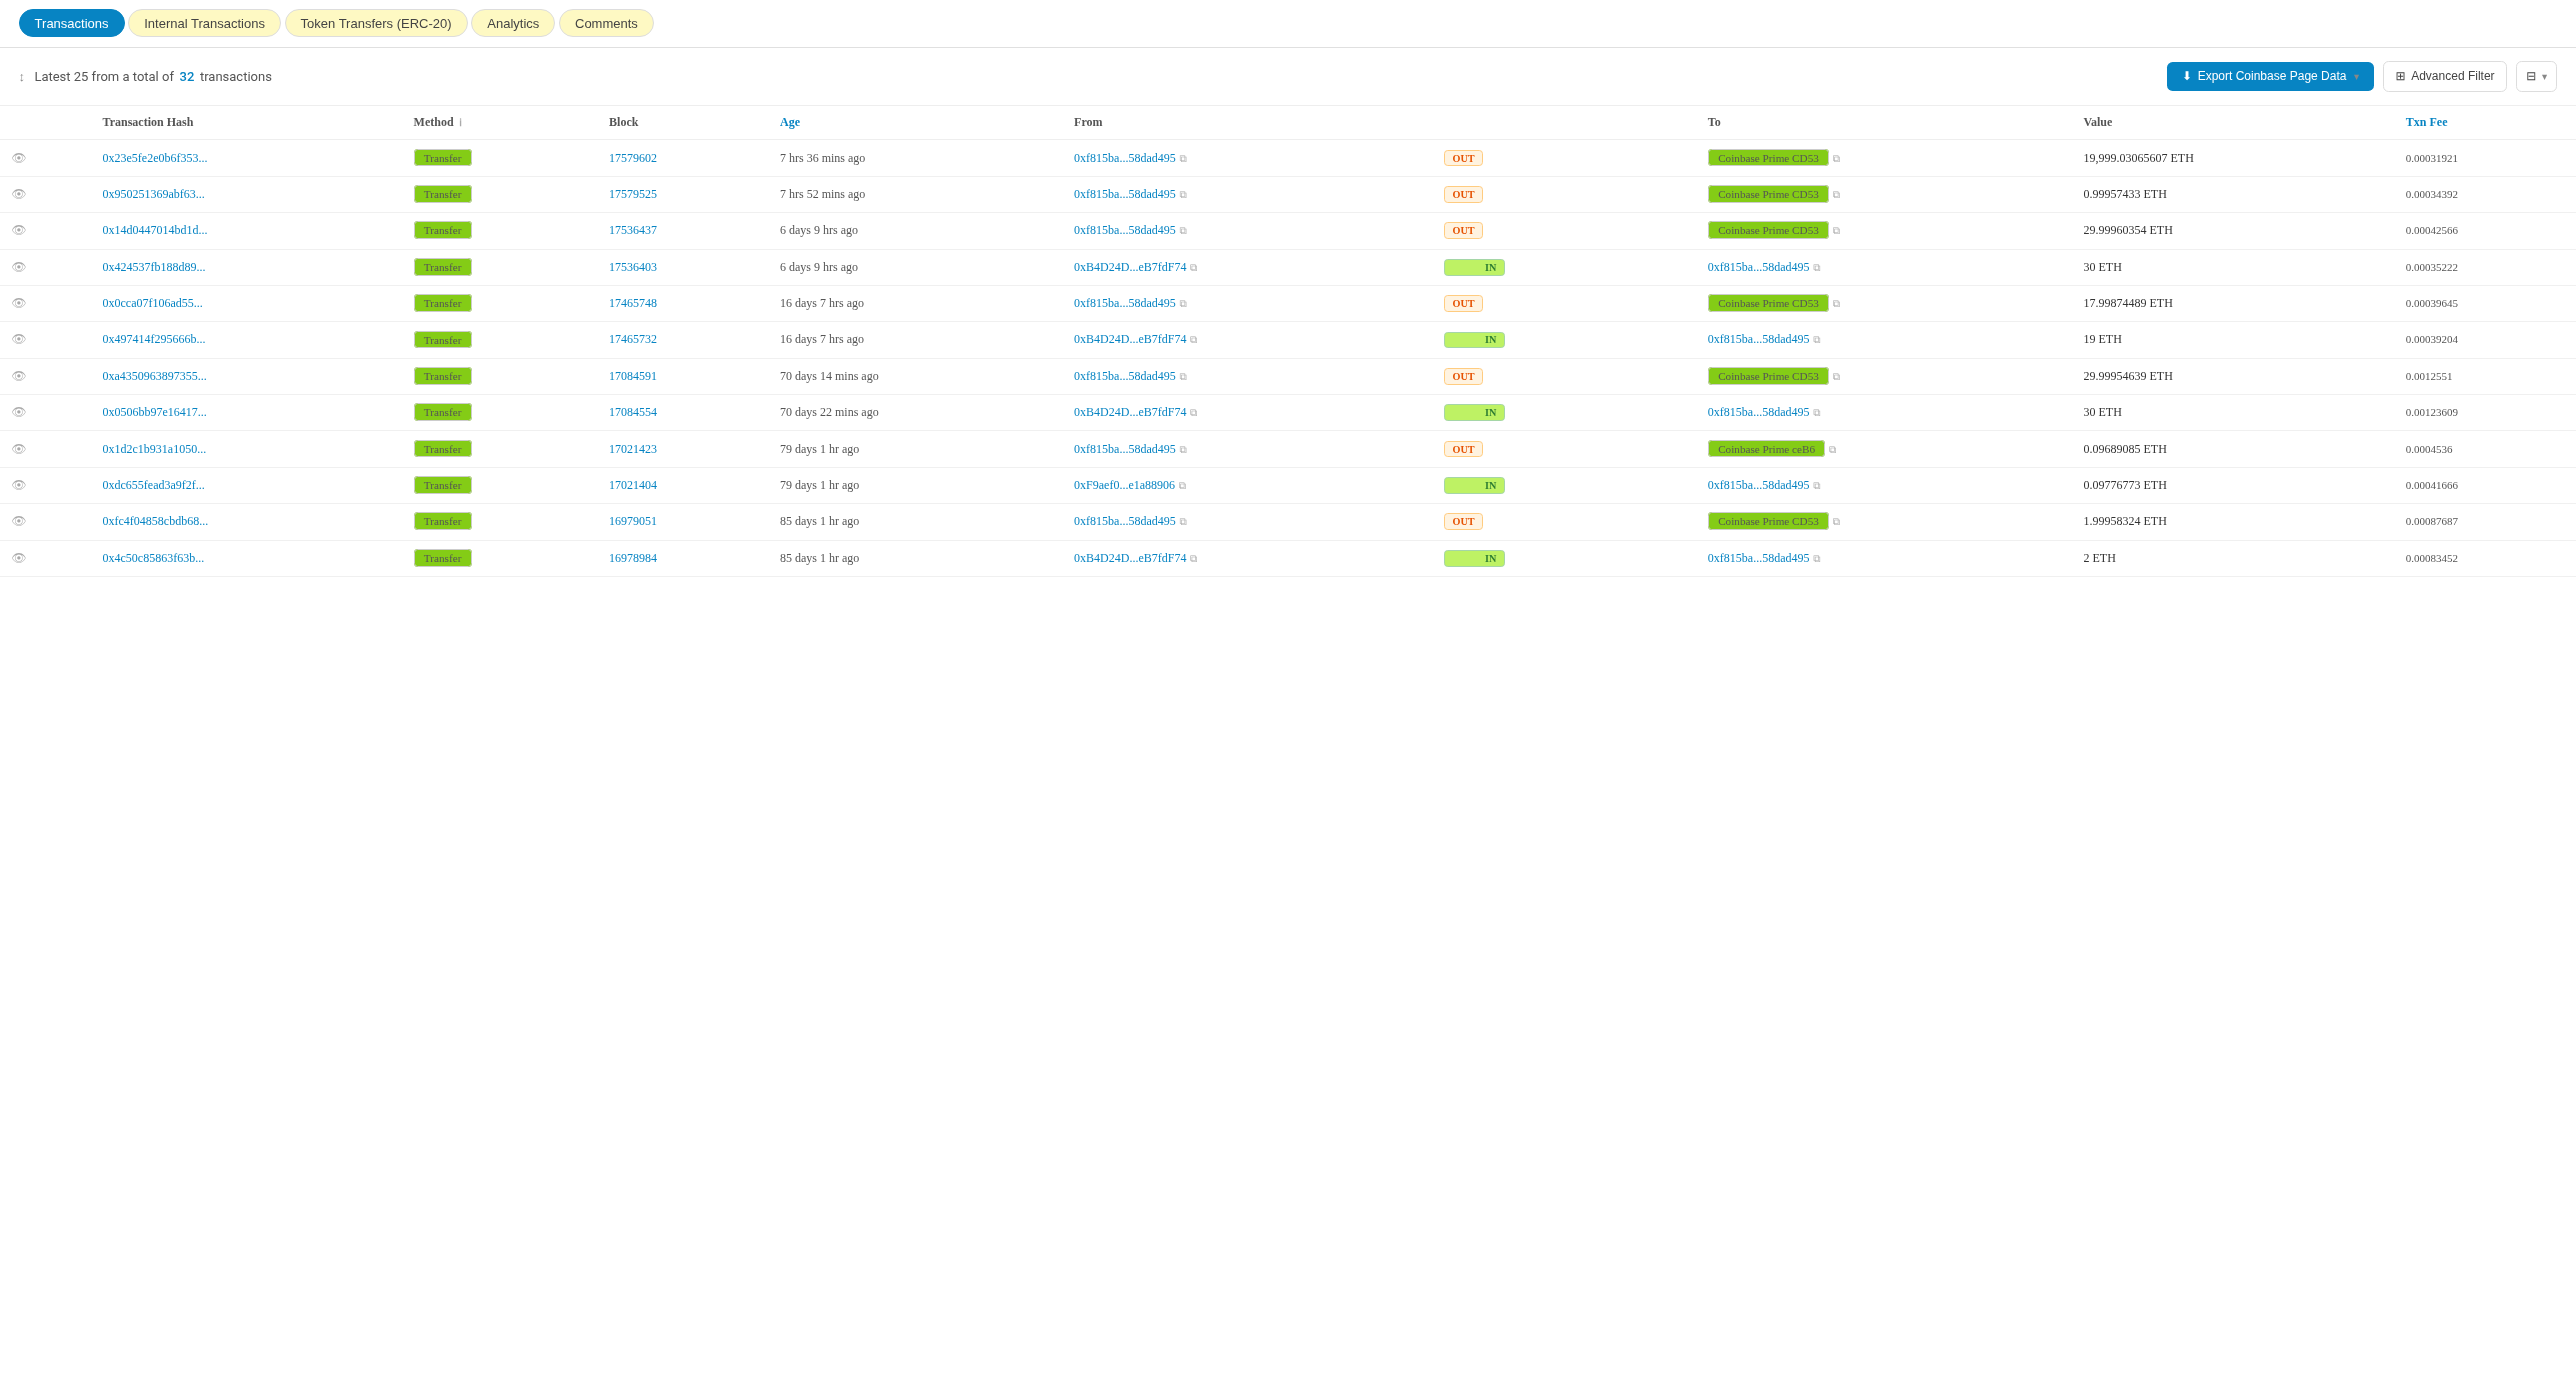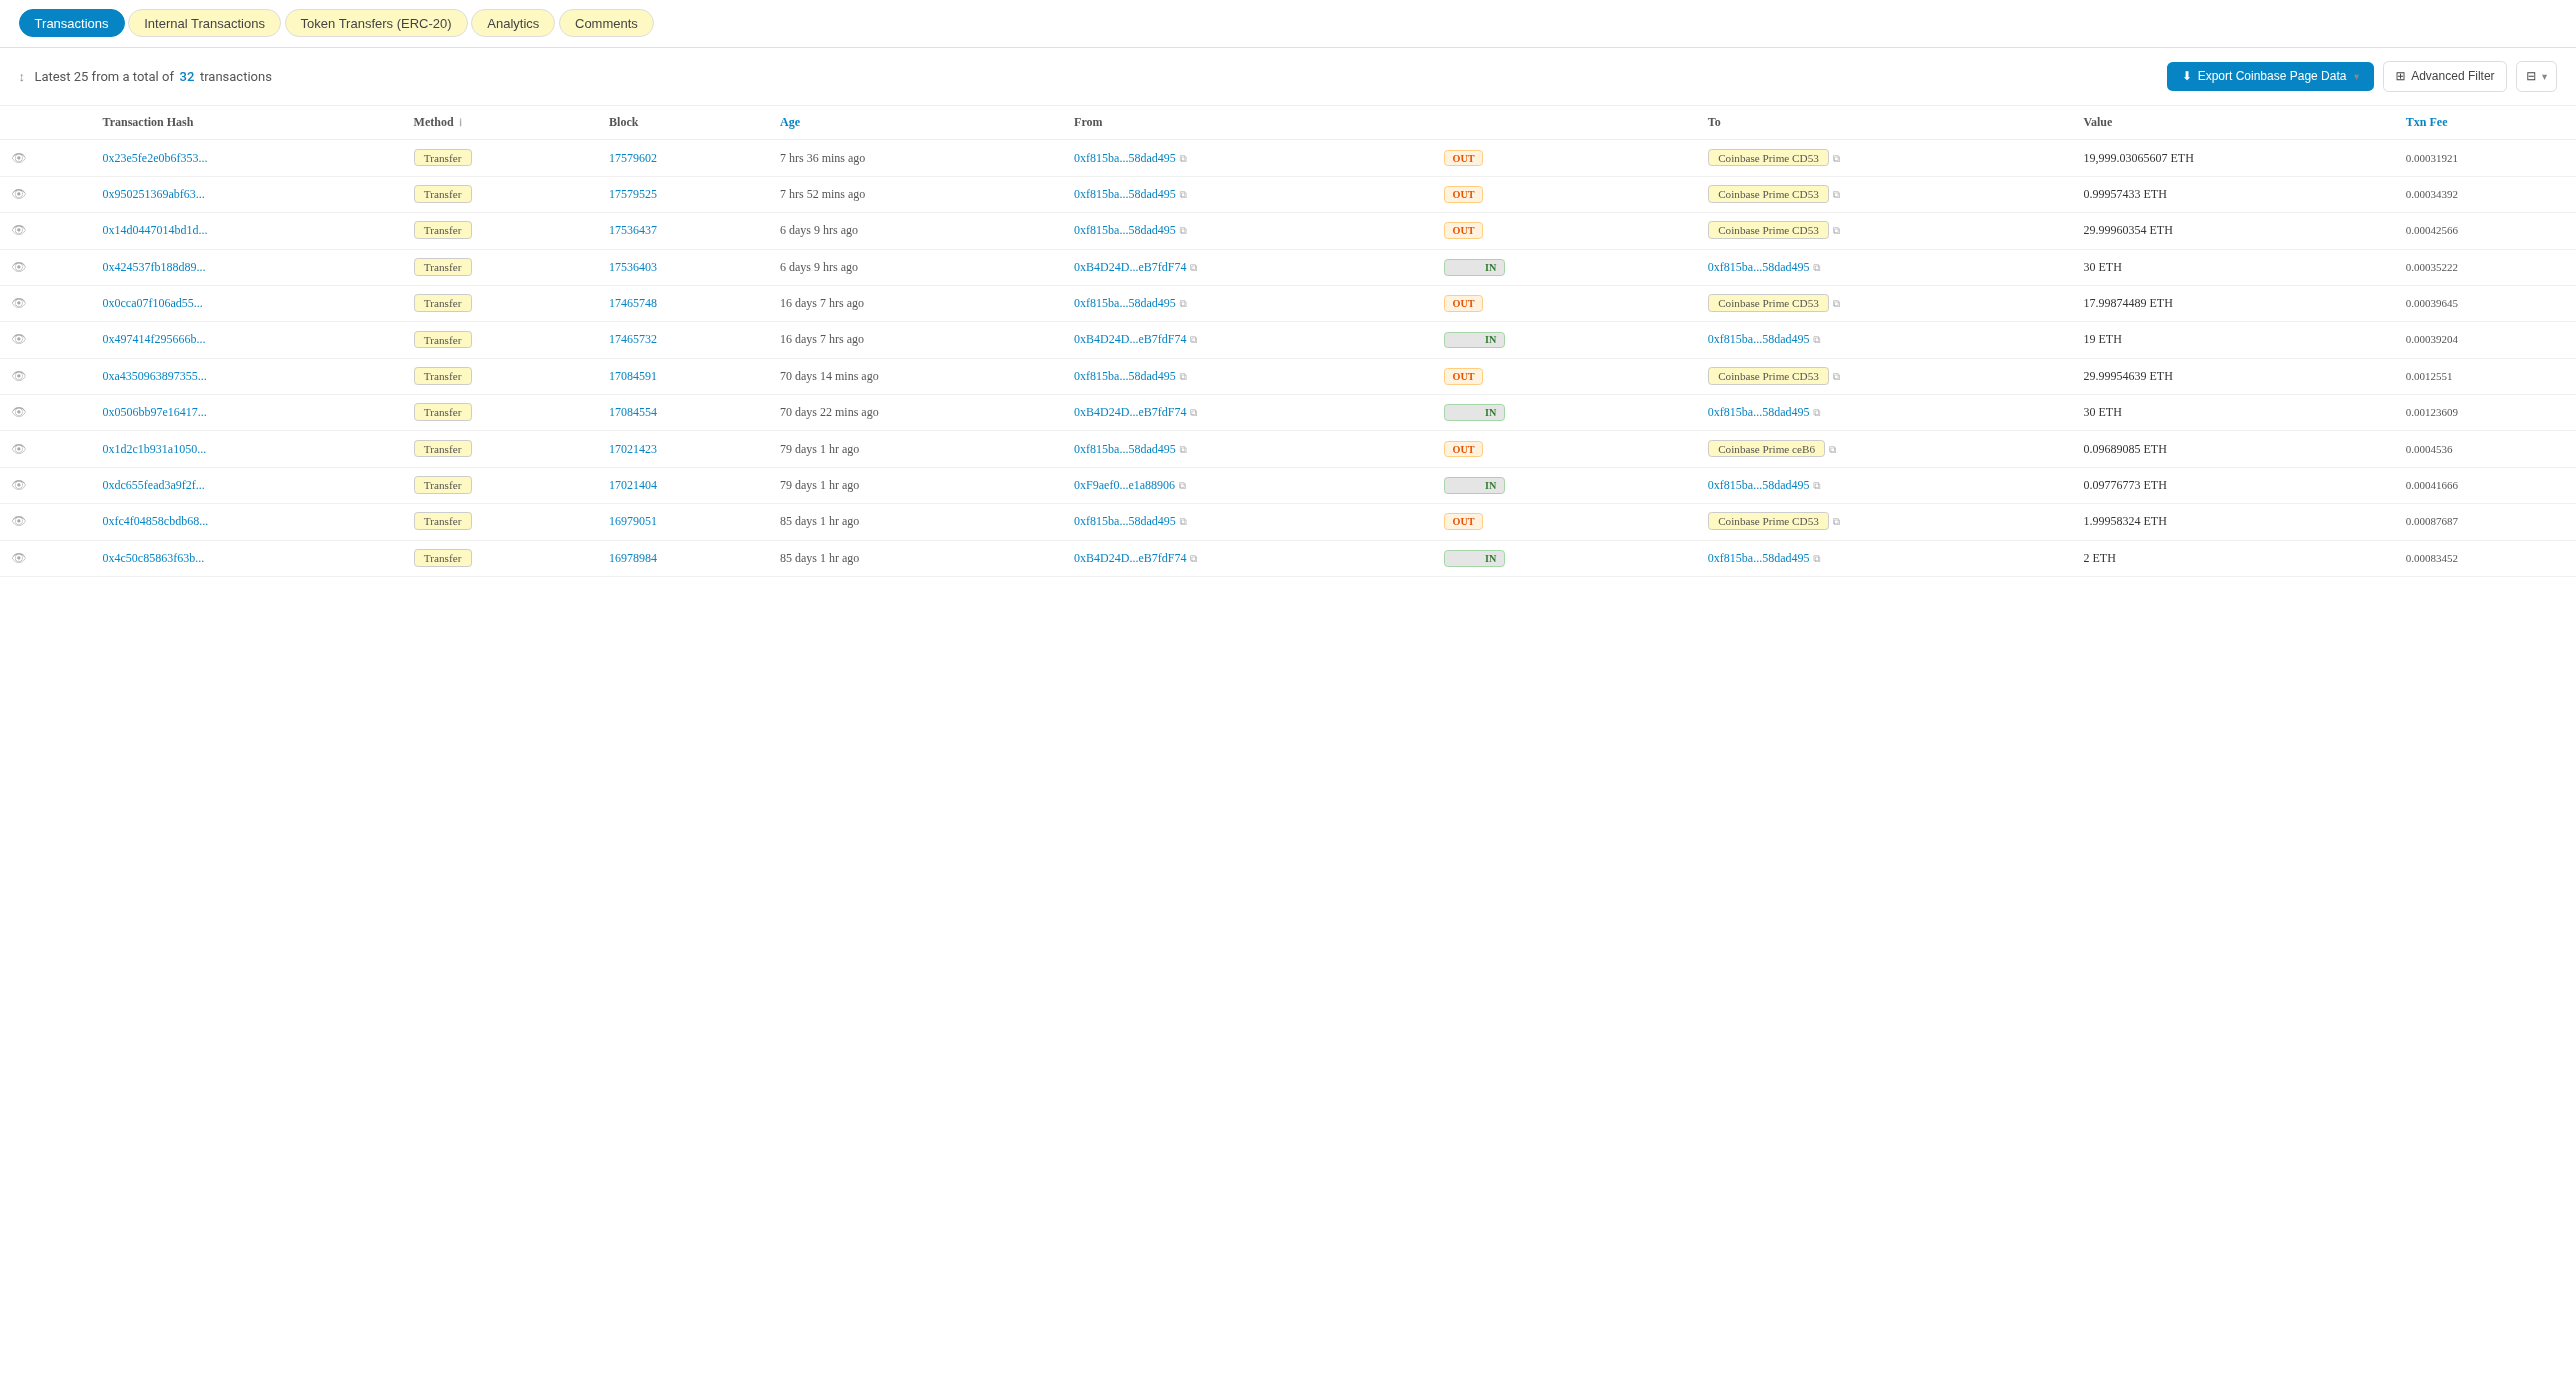--- a/index.html
+++ b/index.html
@@ -20,28 +20,28 @@
     table { width: 100%; border-collapse: collapse; font-family: Liberation Serif, serif; }
     thead tr { border-bottom: 1.9px solid #eee; }
     thead th { padding: 9.3px 11.2px; text-align: left; font-size: 12px; color: #555; font-weight: 600; white-space: nowrap; }
     thead th.age { color: #0784c3; }
     thead th.txnfee { color: #0784c3; }
     tbody tr { border-bottom: 0.9px solid #f0f0f0; }
     tbody td { padding: 9.3px 11.2px; font-size: 12px; vertical-align: middle; white-space: nowrap; }
 
     .eye-icon { color: #aaa; cursor: pointer; }
     .tx-hash { color: #0784c3; cursor: pointer; }
-    .method-badge { border: 0.9px solid #ccc; border-radius: 3.7px; padding: 1.9px 9.3px; font-size: 11.2px; color: #555; background: #fef9c3; }
+    .method-badge { border: 0.9px solid #ccc; border-radius: 3.7px; padding: 1.9px 9.3px; font-size: 11.2px; color: #555; background: #84cc16; }
     .block-link { color: #0784c3; cursor: pointer; }
     .age-text { color: #555; }
     .addr-link { color: #0784c3; cursor: pointer; text-align: center; }
     .copy-icon { color: #aaa; cursor: pointer; margin-left: 3.7px; font-size: 10.2px; }
     .badge { display: inline-block; border-radius: 3.7px; padding: 1.9px 7.5px; font-size: 10.2px; font-weight: 600; margin: 0 16px; }
     .badge-out { background: #fff3e0; color: #e65100; border: 0.9px solid #ffcc80; }
-    .badge-in { background: #e5e5e5; color: #2e7d32; border: 0.9px solid #a5d6a7; padding-left: 40px; }
+    .badge-in { background: #bef264; color: #2e7d32; border: 0.9px solid #a5d6a7; padding-left: 40px; }
     .value-text { color: #333; font-size: 12px; }
     .txnfee-text { color: #555; font-size: 11px; }
 
     .sort-icon { color: #888; margin-right: 3.7px; }
     .help-icon { color: #aaa; font-size: 10.2px; margin-left: 2.8px; cursor: pointer; }
     .chevron { font-size: 10.2px; color: #888; margin-left: 1.9px; }
   </style>
 </head>
 <body>
 

